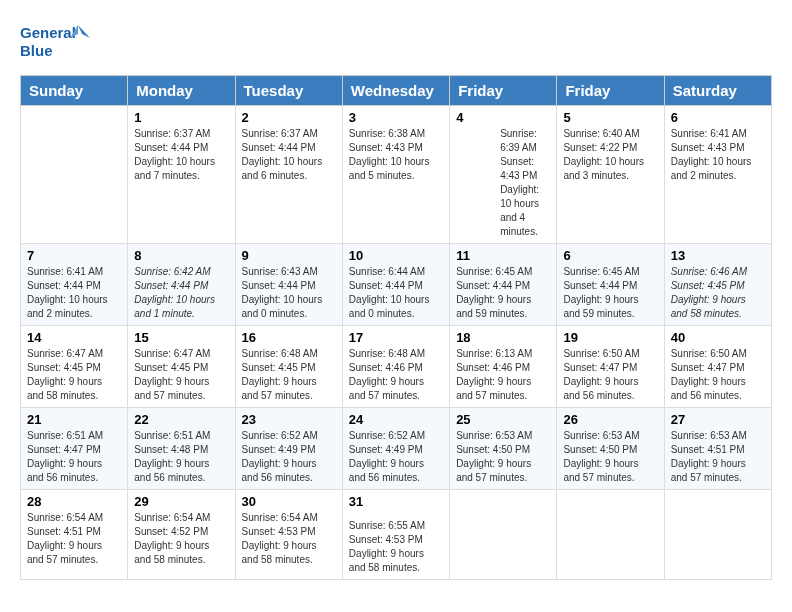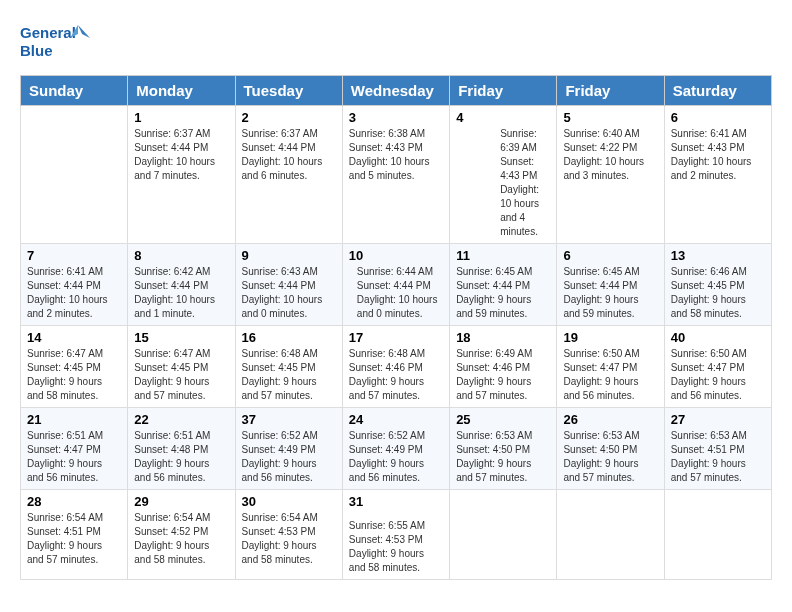--- a/index.html
+++ b/index.html
@@ -154,56 +154,56 @@
       <tr>
         <td>
           <span class="day-num">7</span>
           <div class="cell-text" style="white-space: pre-line;">Sunrise: 6:41 AM
 Sunset: 4:44 PM
 Daylight: 10 hours
 and 2 minutes.</div>
         </td>
         <td>
           <span class="day-num">8</span>
-          <div class="cell-text" style="white-space: pre-line;">Sunrise: 6:42 AM
+          <div class="cell-text" style="white-space: pre-line; font-style: italic;">Sunrise: 6:42 AM
 Sunset: 4:44 PM
 Daylight: 10 hours
 and 1 minute.</div>
         </td>
         <td>
           <span class="day-num">9</span>
           <div class="cell-text" style="white-space: pre-line;">Sunrise: 6:43 AM
 Sunset: 4:44 PM
 Daylight: 10 hours
 and 0 minutes.</div>
         </td>
         <td>
           <span class="day-num">10</span>
-          <div class="cell-text" style="white-space: pre-line; margin-left: 8px;">Sunrise: 6:44 AM
+          <div class="cell-text" style="white-space: pre-line;">Sunrise: 6:44 AM
 Sunset: 4:44 PM
 Daylight: 10 hours
 and 0 minutes.</div>
         </td>
         <td>
           <span class="day-num">11</span>
           <div class="cell-text" style="white-space: pre-line;">Sunrise: 6:45 AM
 Sunset: 4:44 PM
 Daylight: 9 hours
 and 59 minutes.</div>
         </td>
         <td>
           <span class="day-num">6</span>
           <div class="cell-text" style="white-space: pre-line;">Sunrise: 6:45 AM
 Sunset: 4:44 PM
 Daylight: 9 hours
 and 59 minutes.</div>
         </td>
         <td>
           <span class="day-num">13</span>
-          <div class="cell-text" style="white-space: pre-line;">Sunrise: 6:46 AM
+          <div class="cell-text" style="white-space: pre-line; font-style: italic;">Sunrise: 6:46 AM
 Sunset: 4:45 PM
 Daylight: 9 hours
 and 58 minutes.</div>
         </td>
       </tr>
       <tr>
         <td>
           <span class="day-num">14</span>
           <div class="cell-text" style="white-space: pre-line;">Sunrise: 6:47 AM
 Sunset: 4:45 PM
@@ -226,21 +226,21 @@
         </td>
         <td>
           <span class="day-num">17</span>
           <div class="cell-text" style="white-space: pre-line;">Sunrise: 6:48 AM
 Sunset: 4:46 PM
 Daylight: 9 hours
 and 57 minutes.</div>
         </td>
         <td>
           <span class="day-num">18</span>
-          <div class="cell-text" style="white-space: pre-line;">Sunrise: 6:49 AM
+          <div class="cell-text" style="white-space: pre-line;">Sunrise: 6:13 AM
 Sunset: 4:46 PM
 Daylight: 9 hours
 and 57 minutes.</div>
         </td>
         <td>
           <span class="day-num">19</span>
           <div class="cell-text" style="white-space: pre-line;">Sunrise: 6:50 AM
 Sunset: 4:47 PM
 Daylight: 9 hours
 and 56 minutes.</div>
@@ -262,21 +262,21 @@
 and 56 minutes.</div>
         </td>
         <td>
           <span class="day-num">22</span>
           <div class="cell-text" style="white-space: pre-line;">Sunrise: 6:51 AM
 Sunset: 4:48 PM
 Daylight: 9 hours
 and 56 minutes.</div>
         </td>
         <td>
-          <span class="day-num">37</span>
+          <span class="day-num">23</span>
           <div class="cell-text" style="white-space: pre-line;">Sunrise: 6:52 AM
 Sunset: 4:49 PM
 Daylight: 9 hours
 and 56 minutes.</div>
         </td>
         <td>
           <span class="day-num">24</span>
           <div class="cell-text" style="white-space: pre-line;">Sunrise: 6:52 AM
 Sunset: 4:49 PM
 Daylight: 9 hours

